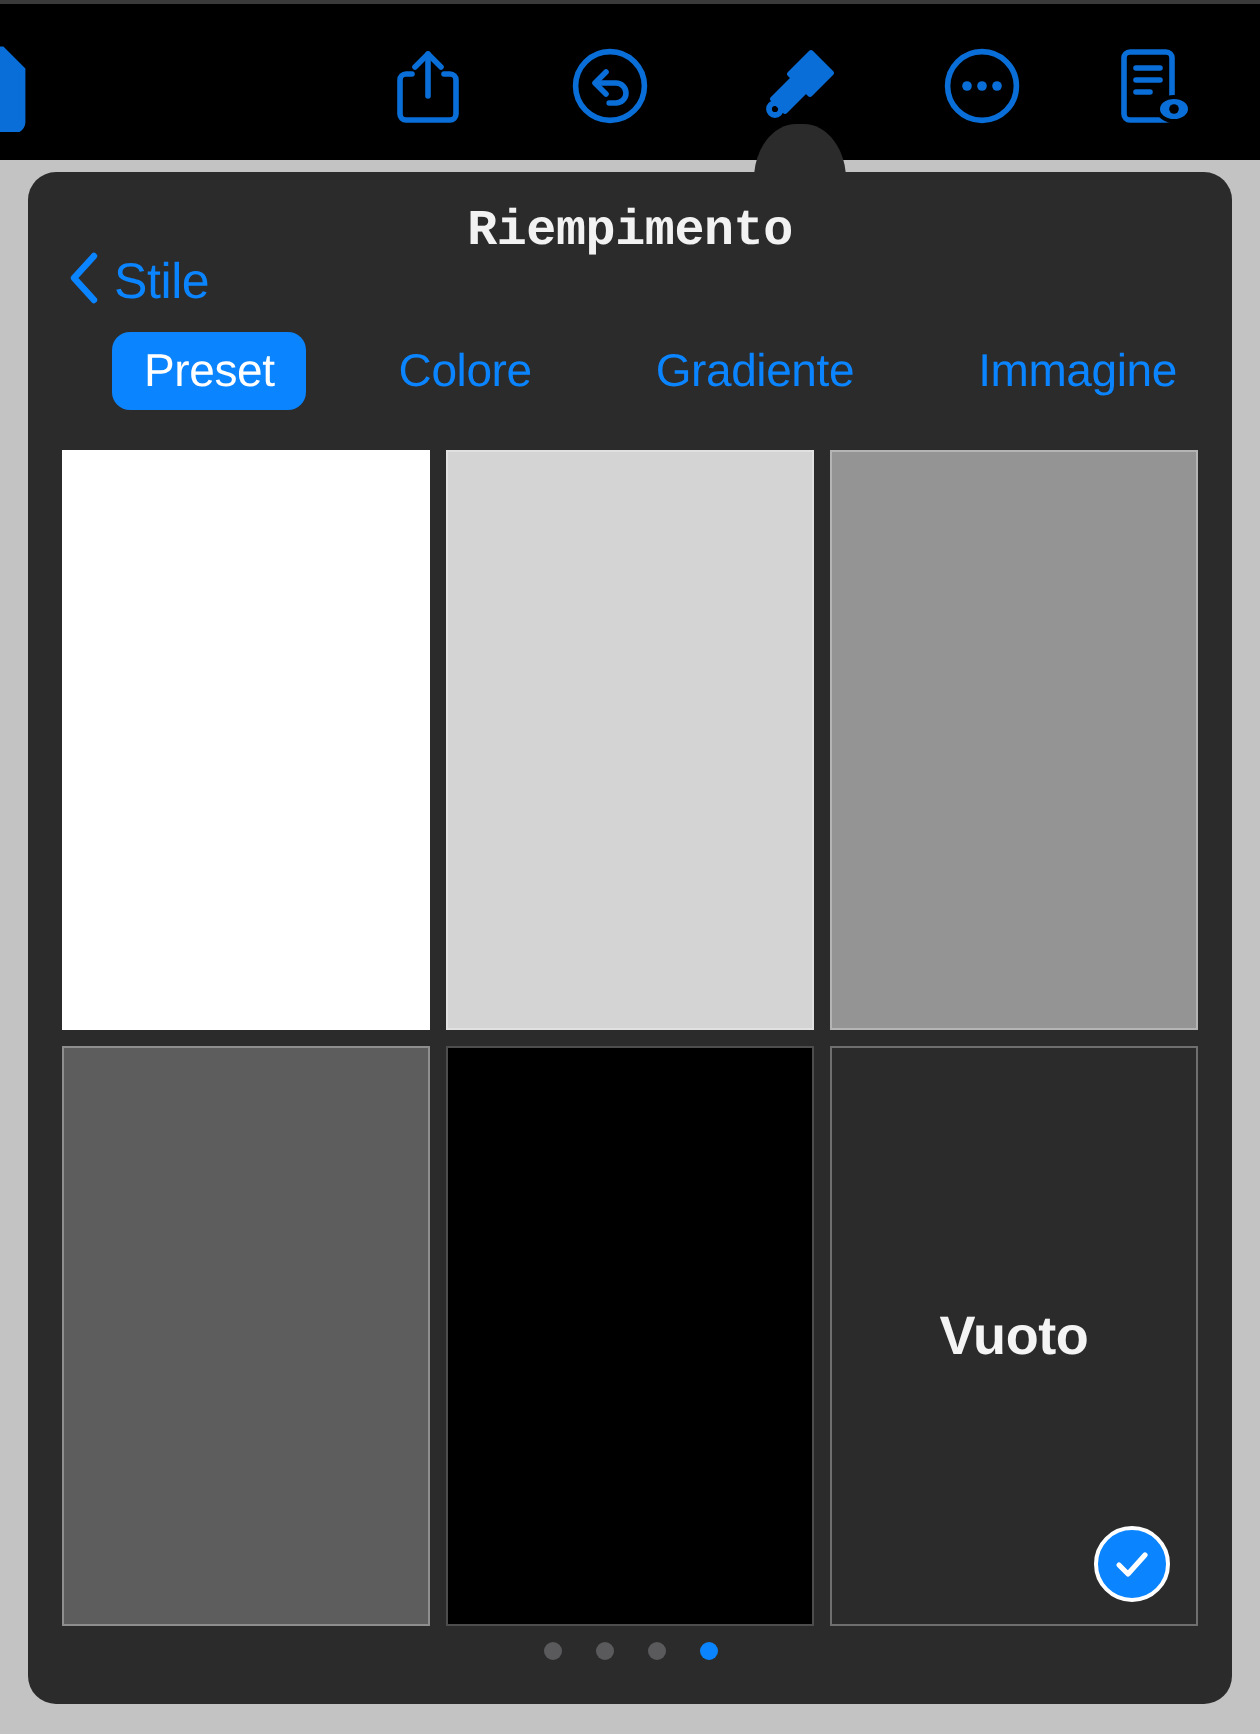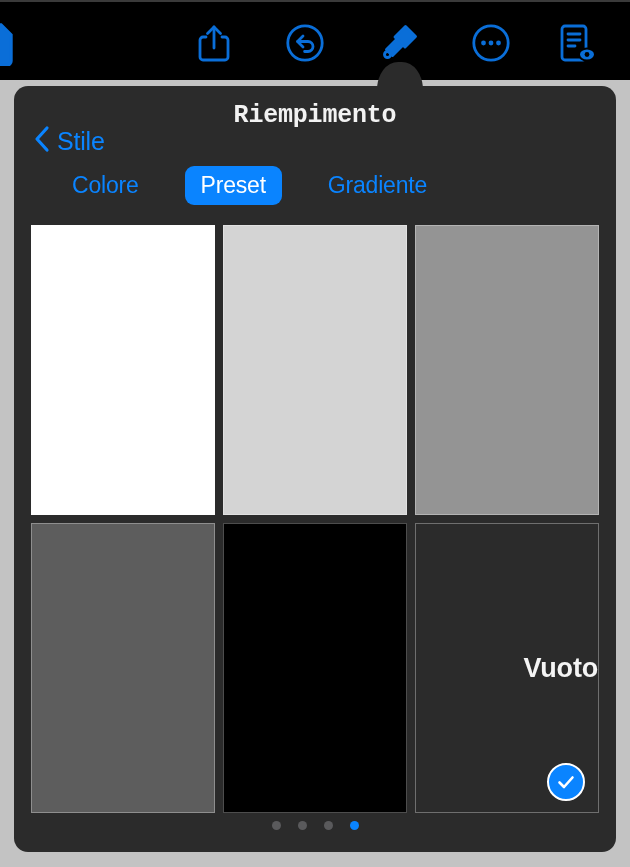--- a/index.html
+++ b/index.html
@@ -161,21 +161,20 @@
     position: relative;
     border: 1px solid rgba(255,255,255,0.30);
     cursor: pointer;
     display: flex;
     align-items: center;
     justify-content: center;
   }
   .swatch.empty {
     background: transparent;
     border: 1px solid rgba(255,255,255,0.32);
-    justify-content: flex-end;
   }
   .swatch-label {
     font-size: 27px;
     font-weight: bold;
     color: #f4f4f4;
     letter-spacing: -0.2px;
     pointer-events: none;
   }
 
   .check-badge {
@@ -281,23 +280,24 @@
             <path d="M13 3 L3 14 L13 25"></path>
           </svg>
         </span>
         <span id="back-label">Stile</span>
       </div>
 
       <div id="page-title">Riempimento</div>
     </div>
 
     <div id="tabbar">
+        <div class="tab selected">Preset</div>
         <div class="tab">Colore</div>
-        <div class="tab selected">Preset</div>
         <div class="tab">Gradiente</div>
+        <div class="tab">Immagine</div>
       </div>
 
     <div id="swatch-grid">
         <div class="swatch" style="background: rgb(255, 255, 255);"></div>
         <div class="swatch" style="background: rgb(212, 212, 212);"></div>
         <div class="swatch" style="background: rgb(148, 148, 148);"></div>
         <div class="swatch" style="background: rgb(93, 93, 93);"></div>
         <div class="swatch" style="background: rgb(0, 0, 0);"></div>
         <div class="swatch empty">
           <span class="swatch-label">Vuoto</span>

